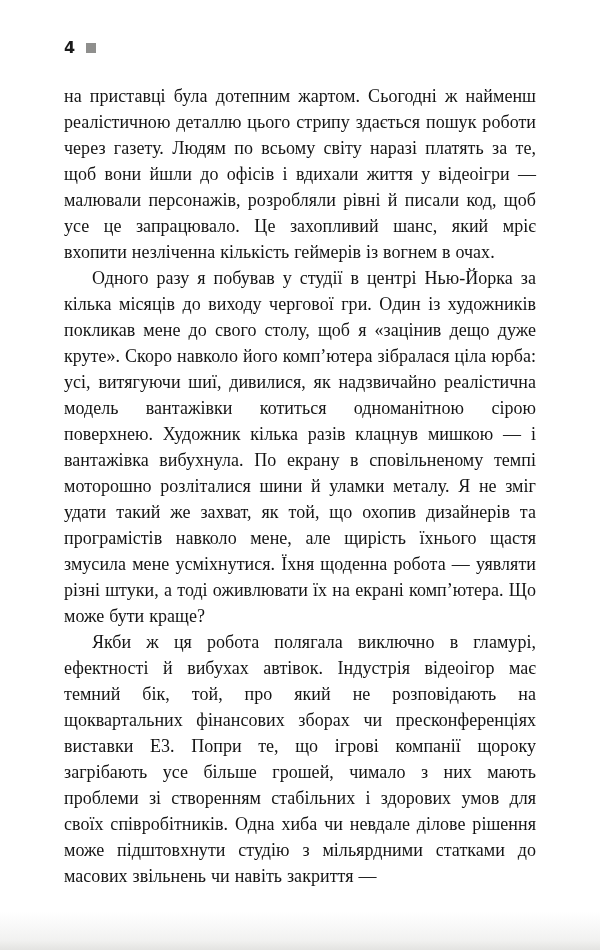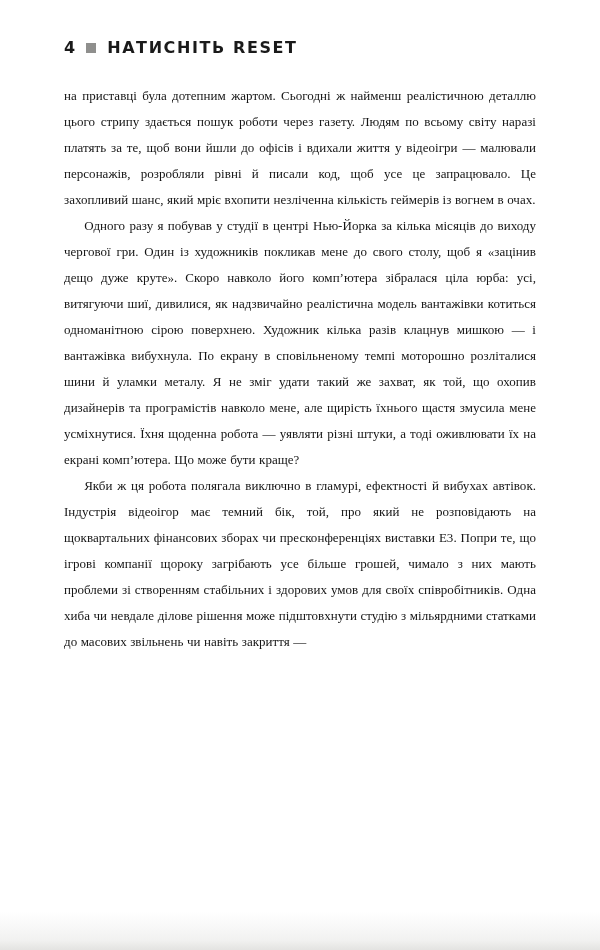--- a/index.html
+++ b/index.html
@@ -38,21 +38,21 @@
     letter-spacing: 0;
   }
   .sq {
     display: inline-block;
     width: 10px;
     height: 10px;
     background: #8f8f8d;
     flex: 0 0 auto;
   }
   .body-text {
-    font-size: 13px;
+    font-size: 18px;
     line-height: 26px;
     text-align: justify;
     text-align-last: left;
     font-weight: 500;
     letter-spacing: 0.002em;
     word-spacing: 0.02em;
   }
   .body-text p {
     margin: 0;
     text-indent: 1.55em;
@@ -62,21 +62,20 @@
   }
 </style>
 </head>
 <body>
 
 <div class="page">
 
   <header class="running-head">
     <span class="page-num">4</span>
     <span class="sq"></span>
-    <span class="title">НАТИСНІТЬ RESET</span>
   </header>
 
   <main class="body-text">
     <p class="no-indent">на приставці була дотепним жартом. Сьогодні ж найменш реалістичною деталлю цього стрипу здається пошук роботи через газету. Людям по всьому світу наразі платять за те, щоб вони йшли до офісів і вдихали життя у відеоігри — малювали персонажів, розробляли рівні й писали код, щоб усе це запрацювало. Це захопливий шанс, який мріє вхопити незліченна кількість геймерів із вогнем в очах.</p>
     <p>Одного разу я побував у студії в центрі Нью-Йорка за кілька місяців до виходу чергової гри. Один із художників покликав мене до свого столу, щоб я «зацінив дещо дуже круте». Скоро навколо його компʼютера зібралася ціла юрба: усі, витягуючи шиї, дивилися, як надзвичайно реалістична модель вантажівки котиться одноманітною сірою поверхнею. Художник кілька разів клацнув мишкою — і вантажівка вибухнула. По екрану в сповільненому темпі моторошно розліталися шини й уламки металу. Я не зміг удати такий же захват, як той, що охопив дизайнерів та програмістів навколо мене, але щирість їхнього щастя змусила мене усміхнутися. Їхня щоденна робота — уявляти різні штуки, а тоді оживлювати їх на екрані компʼютера. Що може бути краще?</p>
     <p>Якби ж ця робота полягала виключно в гламурі, ефектності й вибухах автівок. Індустрія відеоігор має темний бік, той, про який не розповідають на щоквартальних фінансових зборах чи пресконференціях виставки E3. Попри те, що ігрові компанії щороку загрібають усе більше грошей, чимало з них мають проблеми зі створенням стабільних і здорових умов для своїх співробітників. Одна хиба чи невдале ділове рішення може підштовхнути студію з мільярдними статками до масових звільнень чи навіть закриття —</p>
   </main>
 
 </div>
 

